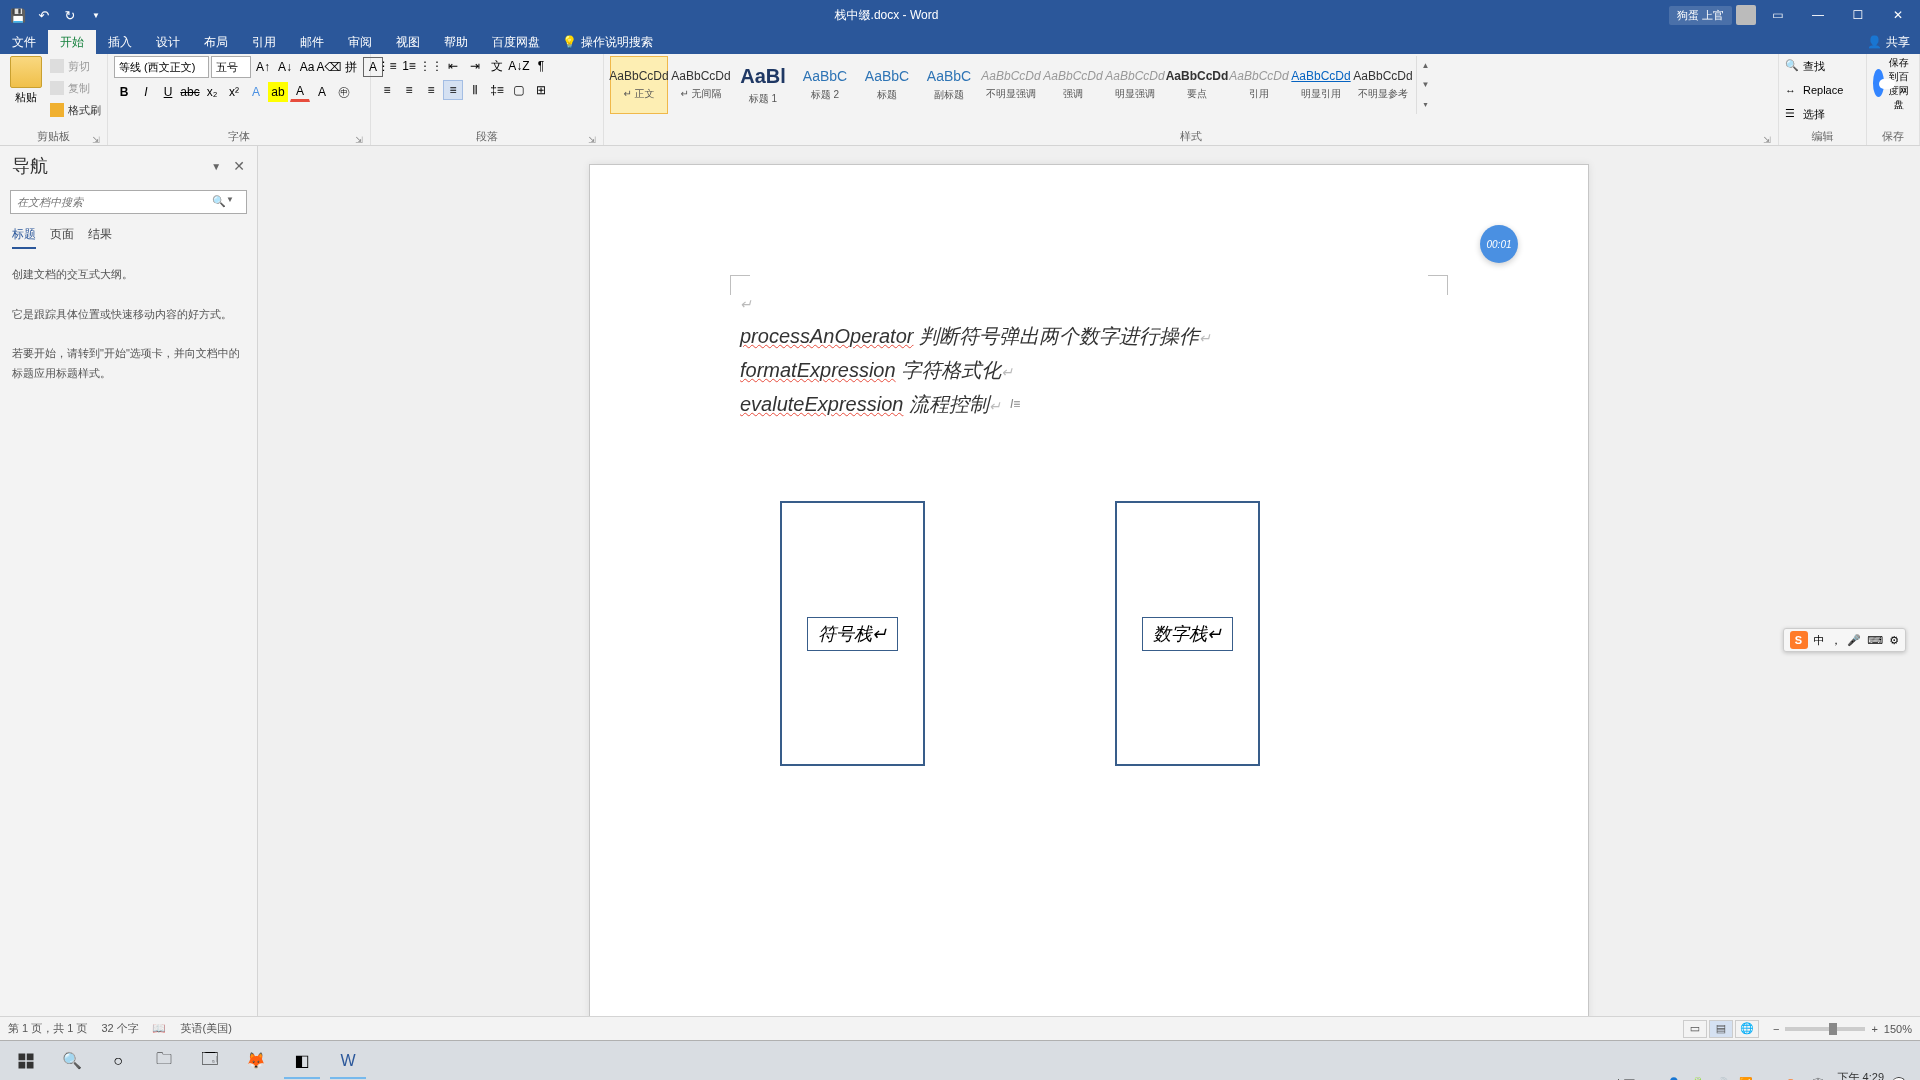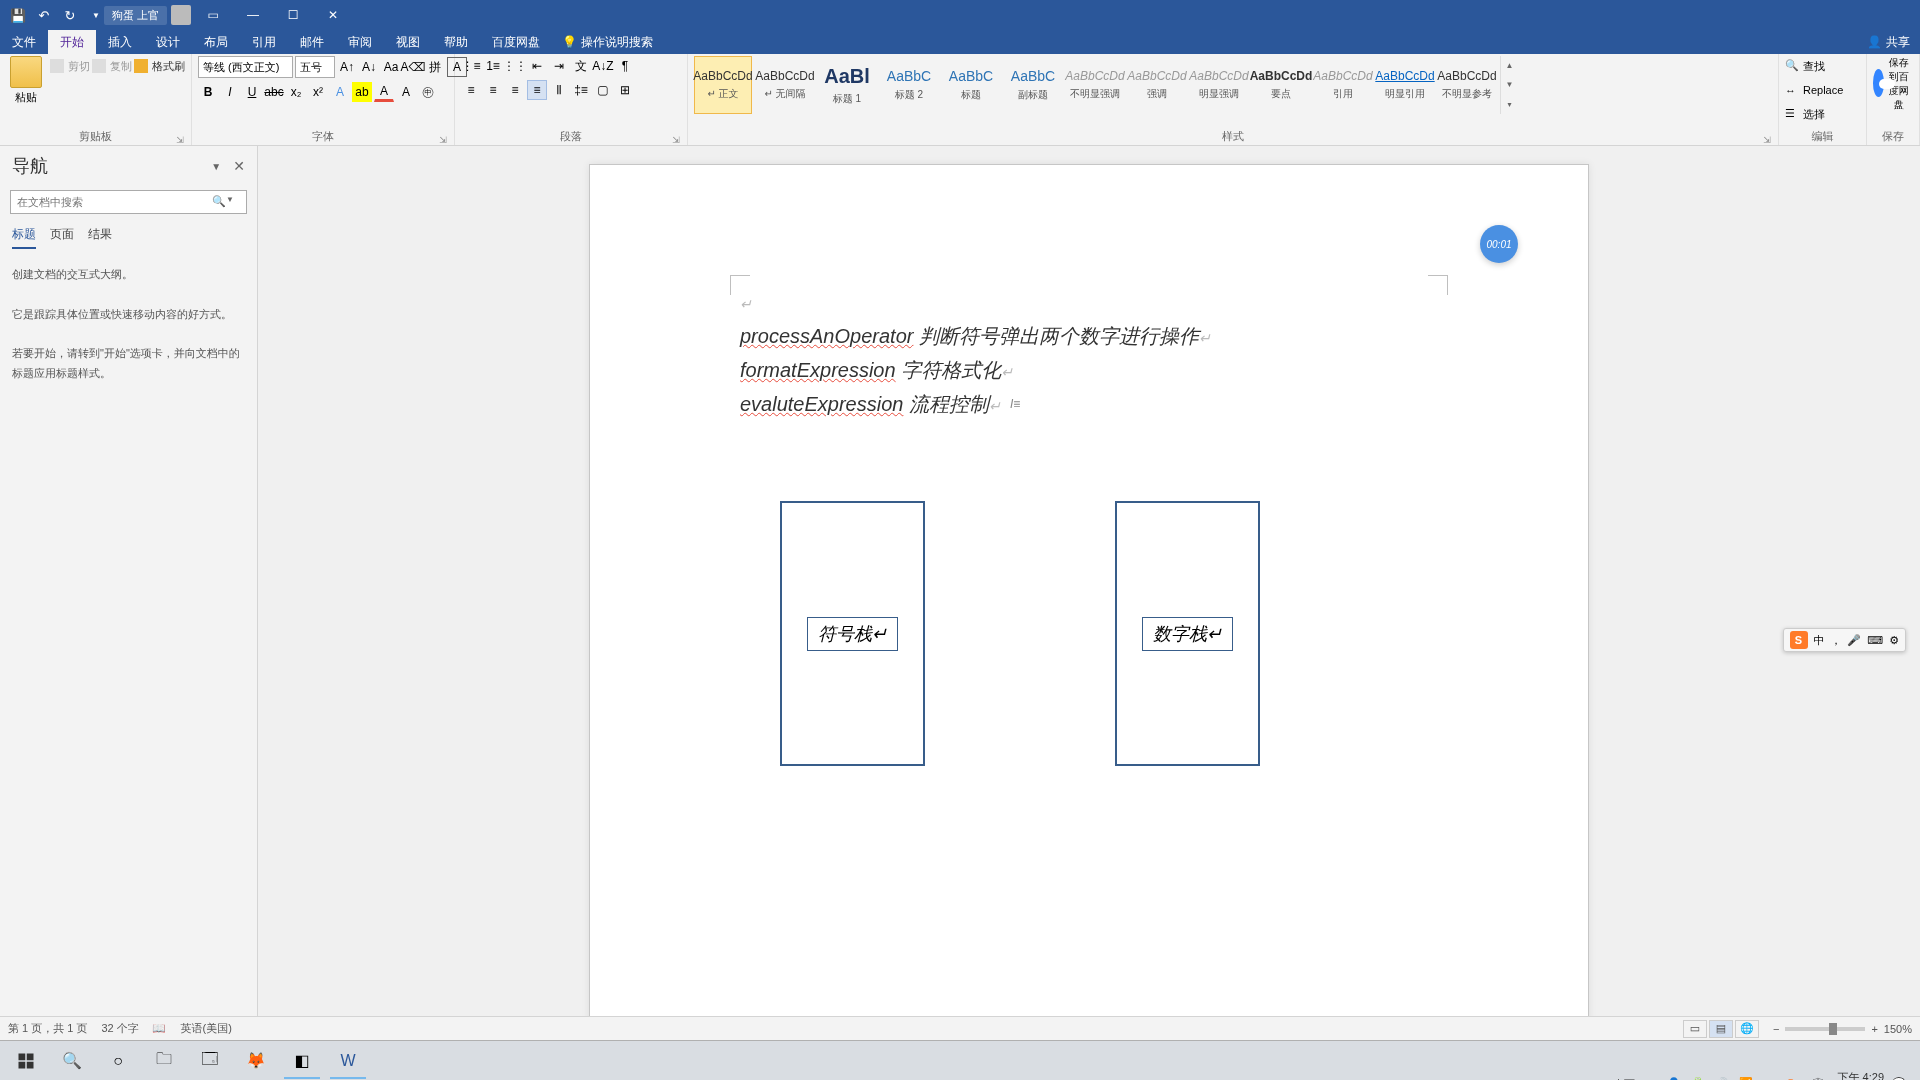--- a/index.html
+++ b/index.html
@@ -11,37 +11,37 @@
 .titlebar .qat .icon { width: 16px; height: 16px; display: flex; align-items: center; justify-content: center; font-size: 13px; }
 .titlebar .title { flex: 1; text-align: center; }
 .titlebar .window-controls { display: flex; align-items: center; gap: 4px; padding-right: 4px; }
 .titlebar .window-controls .user { background: rgba(255,255,255,0.15); padding: 2px 8px; border-radius: 2px; font-size: 11px; }
 .titlebar .window-controls .avatar { width: 20px; height: 20px; background: #bbb; border-radius: 2px; }
 .titlebar .window-controls .win-btn { width: 36px; height: 24px; display: flex; align-items: center; justify-content: center; cursor: pointer; }
 
 
 .ribbon-tabs { height: 24px; background: #2b579a; display: flex; align-items: center; color: #fff; font-size: 12px; }
 .ribbon-tabs .tab { padding: 0 12px; height: 100%; display: flex; align-items: center; cursor: pointer; }
-.ribbon-tabs .tab.active { background: #f3f3f3; color: #4c1d95; font-family: Liberation Serif, serif; }
+.ribbon-tabs .tab.active { background: #f3f3f3; color: #15803d; font-family: Liberation Serif, serif; }
 .ribbon-tabs .spacer { flex: 1; }
 .ribbon-tabs .tellme { display: flex; align-items: center; gap: 4px; padding: 0 10px; }
 .ribbon-tabs .share { padding: 0 10px; }
 
 
 .ribbon { height: 92px; background: #f3f3f3; border-bottom: 1px solid #d4d4d4; display: flex; }
 .ribbon-group { border-right: 1px solid #e0e0e0; padding: 2px 6px 0 6px; display: flex; flex-direction: column; position: relative; }
 .ribbon-group .group-body { flex: 1; display: flex; align-items: flex-start; gap: 4px; }
 .ribbon-group .group-label { font-size: 11px; color: #666; text-align: center; height: 16px; line-height: 14px; position: relative; }
 .ribbon-group .group-label .launcher { position: absolute; right: 0; bottom: 2px; width: 10px; height: 10px; font-size: 9px; color: #888; }
 
 
 .clipboard-body { display: flex; gap: 4px; }
 .paste-btn { width: 40px; display: flex; flex-direction: column; align-items: center; font-size: 11px; }
 .paste-btn .icon { width: 32px; height: 32px; background: linear-gradient(#f9d880, #f0c04a); border: 1px solid #c9a030; border-radius: 2px; margin-bottom: 2px; }
-.clip-small { display: flex; flex-direction: row; gap: 2px; font-size: 11px; }
+.clip-small { display: flex; flex-direction: column; gap: 2px; font-size: 11px; }
 .clip-small .item { display: flex; align-items: center; gap: 4px; height: 20px; color: #999; }
 .clip-small .item .i { width: 14px; height: 14px; background: #ddd; }
 .clip-small .item.enabled { color: #333; }
 
 
 .font-body { display: flex; flex-direction: column; gap: 4px; width: 250px; }
 .font-row { display: flex; gap: 2px; align-items: center; }
 .font-name { width: 95px; height: 22px; border: 1px solid #ababab; background: #fff; font-size: 11px; padding: 0 4px; display: flex; align-items: center; }
 .font-size { width: 40px; height: 22px; border: 1px solid #ababab; background: #fff; font-size: 11px; padding: 0 4px; display: flex; align-items: center; }
 .sm-btn { width: 20px; height: 20px; display: flex; align-items: center; justify-content: center; font-size: 12px; border: 1px solid transparent; cursor: pointer; }
@@ -75,21 +75,21 @@
 
 
 .main { height: calc(100% - 30px - 24px - 92px - 24px - 40px); display: flex; background: #f0f0f0; justify-content: center; }
 
 
 .navpane { width: 258px; background: #f3f3f3; border-right: 1px solid #d4d4d4; display: flex; flex-direction: column; }
 .navpane .header { height: 40px; display: flex; align-items: center; padding: 0 12px; font-size: 18px; color: #333; }
 .navpane .header .dd { margin-left: auto; font-size: 10px; color: #666; cursor: pointer; }
 .navpane .header .close { margin-left: 12px; font-size: 14px; color: #666; cursor: pointer; }
 .navpane .search { margin: 4px 10px; height: 24px; border: 1px solid #ababab; background: #fff; display: flex; align-items: center; padding: 0 6px; font-size: 11px; }
-.navpane .search input { flex: 1; border: none; outline: none; font-size: 11px; color: #999; background: transparent; }
+.navpane .search input { flex: 1; border: none; outline: none; font-size: 11px; color: #999; background: transparent; font-style: italic; }
 .navpane .search .i { width: 14px; height: 14px; color: #666; }
 .navpane .nav-tabs { display: flex; gap: 14px; padding: 8px 12px 4px; font-size: 12px; }
 .navpane .nav-tabs .t { cursor: pointer; color: #444; padding-bottom: 4px; }
 .navpane .nav-tabs .t.active { color: #2b579a; border-bottom: 2px solid #2b579a; }
 .navpane .body { padding: 12px; font-size: 11px; color: #555; line-height: 1.8; }
 
 
 .docarea { flex: 1; overflow: auto; display: flex; justify-content: center; padding-top: 18px; position: relative; font-style: italic; }
 .page { width: 1000px; height: 1300px; background: #fff; border: 1px solid #c6c6c6; box-shadow: 0 0 8px rgba(0,0,0,0.08); position: relative; padding: 120px 150px 0 150px; }
 .page .crop { position: absolute; width: 20px; height: 20px; border-color: #bfbfbf; }
@@ -132,20 +132,21 @@
 </head>
 <body>
 
 <div class="titlebar">
   <div class="qat">
     <span class="icon">💾</span>
     <span class="icon">↶</span>
     <span class="icon">↻</span>
     <span class="icon" style="font-size:8px;">▼</span>
   </div>
+  <div class="title">栈中缀.docx - Word</div>
   <div class="window-controls">
     <span class="user">狗蛋 上官</span>
     <span class="avatar"></span>
     <span class="win-btn">▭</span>
     <span class="win-btn">—</span>
     <span class="win-btn">☐</span>
     <span class="win-btn">✕</span>
   </div>
 </div>
 

